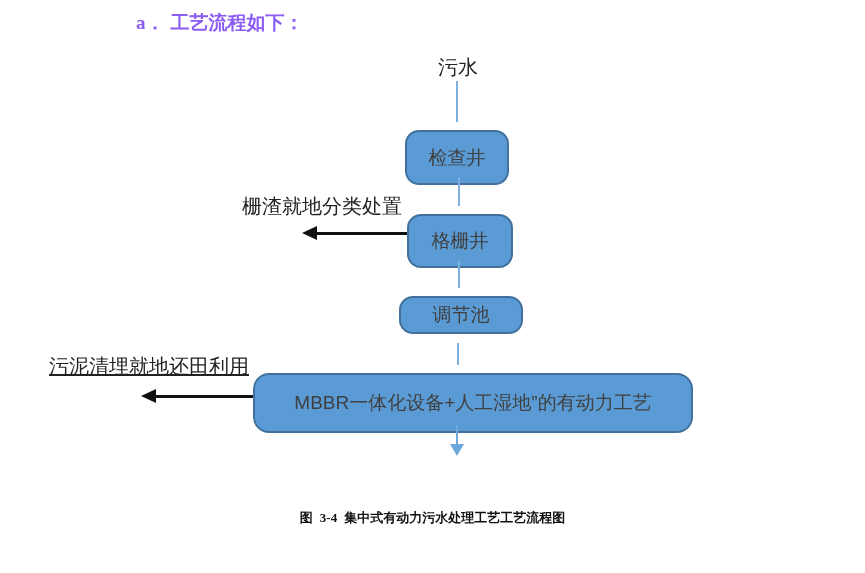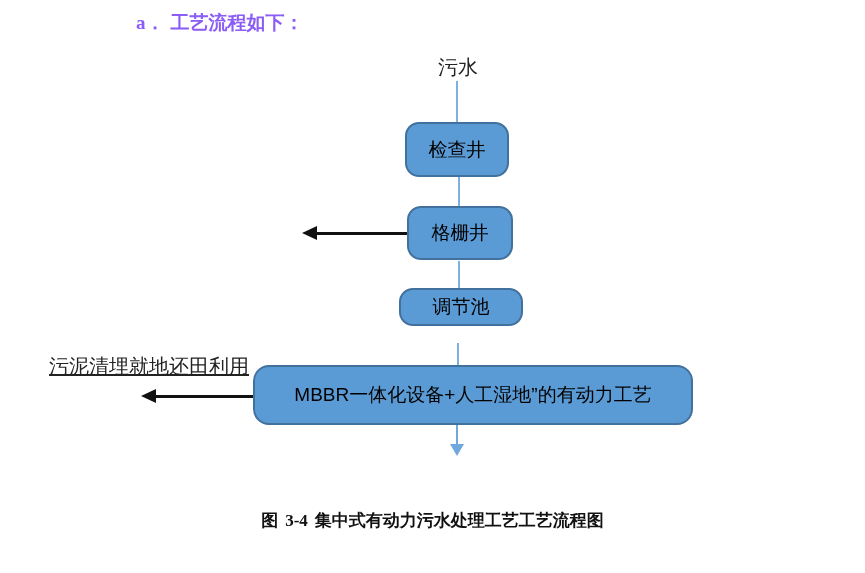--- a/index.html
+++ b/index.html
@@ -26,22 +26,23 @@
     font-size: 20px; color: #222; white-space: nowrap; line-height: 1.1;
   }
   .center { text-align: center; }
 
   .node {
     box-sizing: border-box;
     background: var(--node-fill, #5B9BD5);
     border: 2px solid var(--node-border, #41719C);
     border-radius: 14px;
     display: flex; align-items: center; justify-content: center;
-    font-size: 19px; color: #000000;
+    font-size: 19px; color: #404040;
     white-space: nowrap;
+    margin-top: 8px;
   }
   .node.wide { border-radius: 16px; }
 
   .vline { width: 2px; background: var(--connector, #7EB1E0); }
 
   .hline { height: 3px; background: var(--branch-arrow, #111111); }
   .head-left {
     width: 0; height: 0;
     border-top: 7px solid transparent;
     border-bottom: 7px solid transparent;
@@ -50,21 +51,21 @@
   .head-down {
     width: 0; height: 0;
     border-left: 7px solid transparent;
     border-right: 7px solid transparent;
     border-top: 12px solid var(--down-arrow, #6FA8DC);
   }
 
   .caption {
     left: 0; right: 0; top: 509px;
     text-align: center;
-    font-size: 17px; font-weight: bold; color: #111;
+    font-size: 13px; font-weight: bold; color: #111;
     white-space: nowrap;
   }
   .caption .fig-num { font-family: "Liberation Serif", serif; margin: 0 7px; }
 </style>
 </head>
 <body>
 
 <div class="canvas">
 
   <div class="abs heading">
@@ -74,20 +75,21 @@
   <div class="abs flow-label center" style="left:416px; top:56px; width:84px;">污水</div>
 
   <div class="abs vline" style="left:456px; top:81px; height:41px;"></div>
 
   <div class="abs node" style="left:405px; top:122px; width:104px; height:55px;">
     <span>检查井</span>
   </div>
 
   <div class="abs vline" style="left:458px; top:177px; height:29px;"></div>
 
+  <div class="abs flow-label" style="left:242px; top:195px;">栅渣就地分类处置</div>
 
   <div class="abs hline" style="left:316px; top:232px; width:92px;"></div>
   <div class="abs head-left" style="left:302px; top:226px;"></div>
 
   <div class="abs node" style="left:407px; top:206px; width:106px; height:54px;">
     <span>格栅井</span>
   </div>
 
   <div class="abs vline" style="left:458px; top:261px; height:27px;"></div>
 

